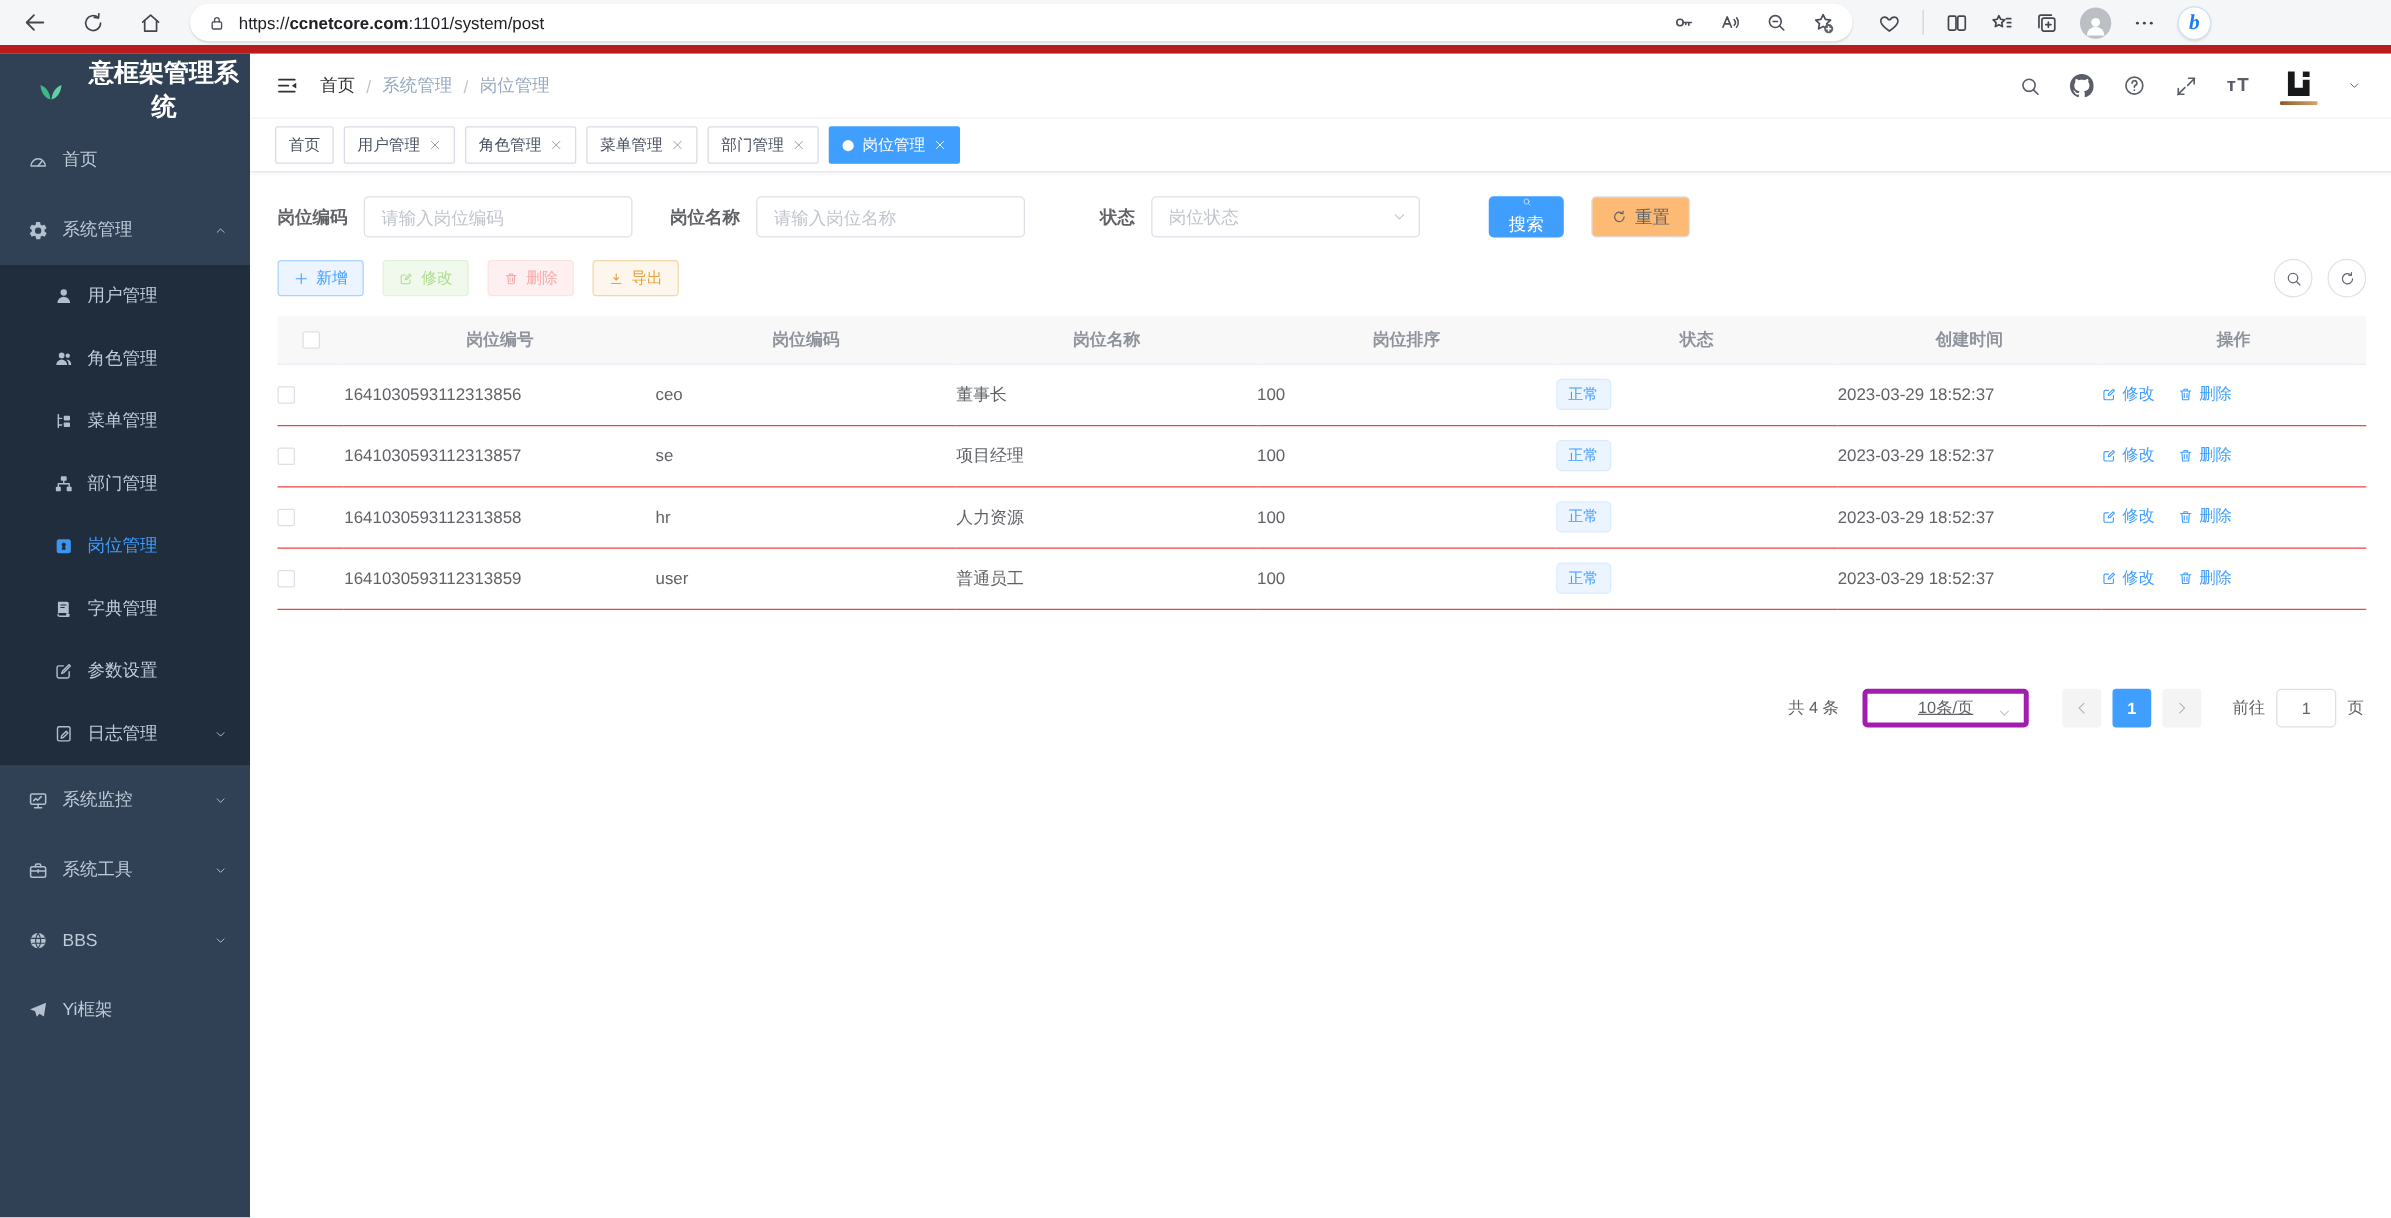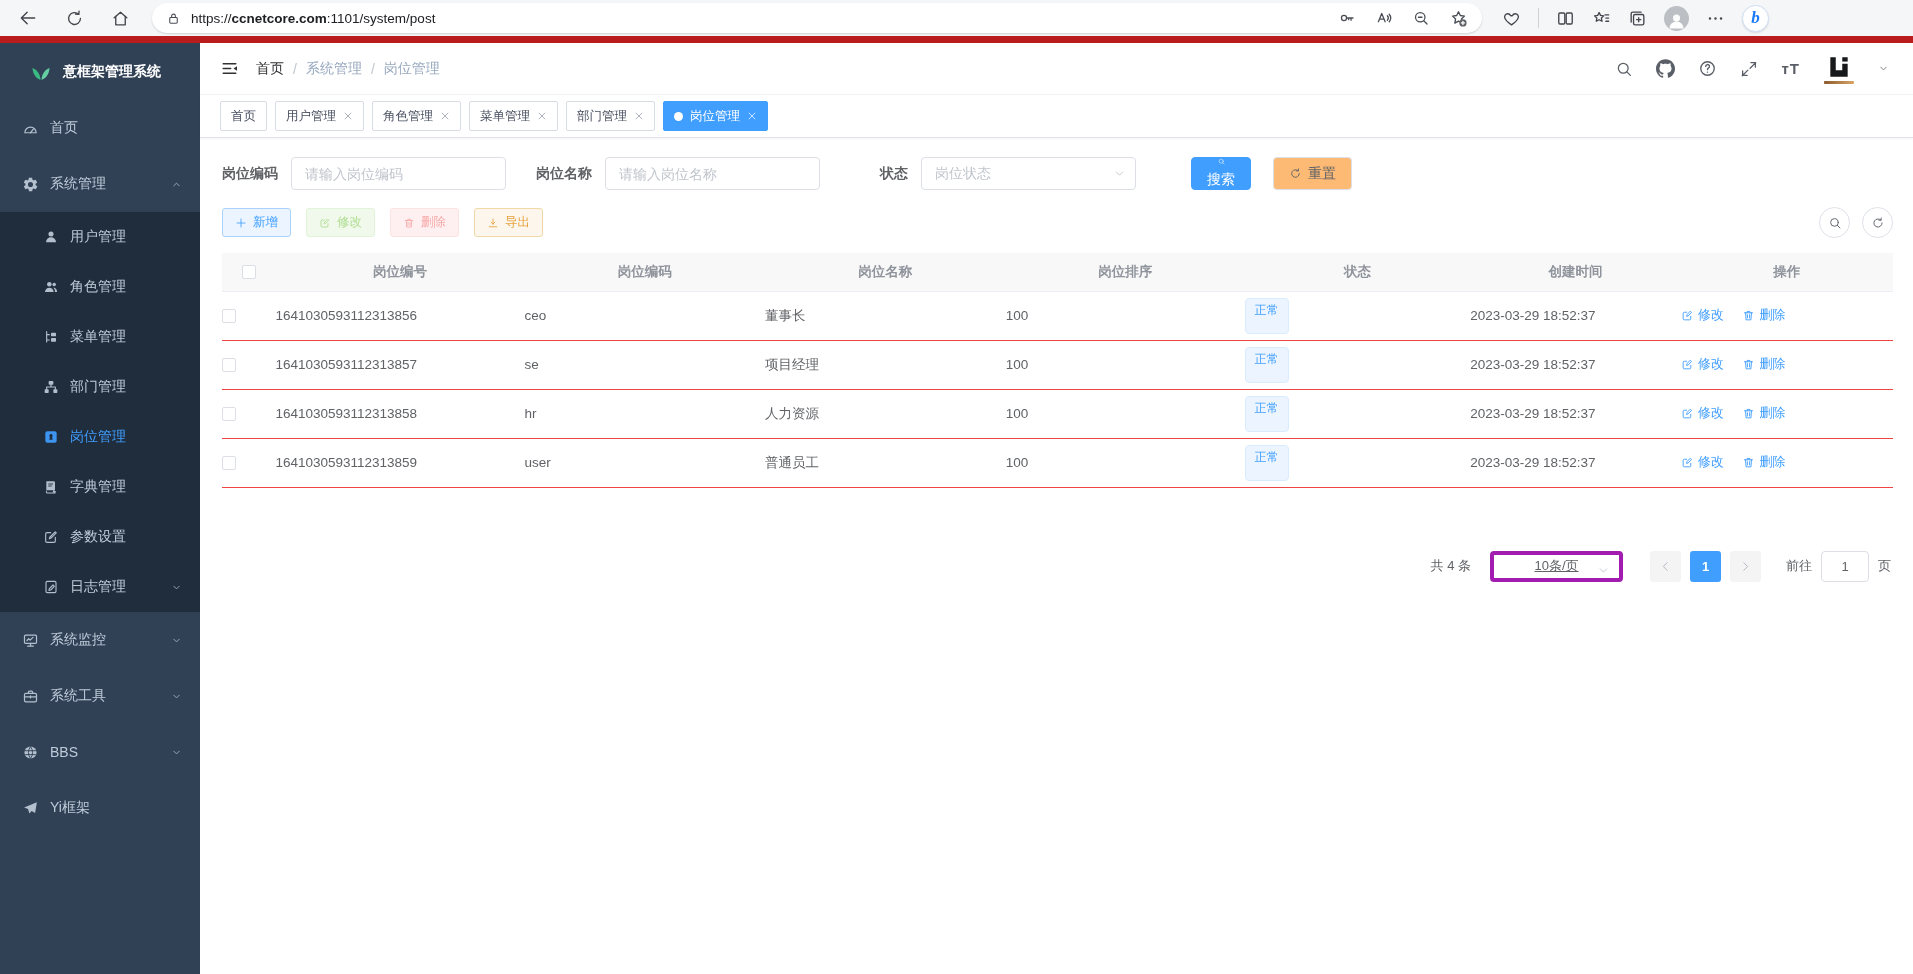--- a/index.html
+++ b/index.html
@@ -28,21 +28,21 @@
     display:flex; align-items:center; justify-content:center; box-shadow:0 1px 2px rgba(0,0,0,.12);
     color:#1a7af8; font-weight:700; font-style:italic; font-size:17px;
     font-family:"Liberation Serif","DejaVu Serif",serif; }
 
   
   .app { display:flex; height:931px; }
 
   
   .sidebar { width:200px; flex-shrink:0; background:#304156; color:#bfcbd9; font-size:14px; }
   .logo-row { height:57px; display:flex; align-items:center; padding-left:30px; gap:11px;
-    color:#fff; font-weight:700; font-size:14px; }
+    color:#fff; font-weight:700; font-size:20px;text-align:center; }
   .menu-item { height:56px; display:flex; align-items:center; padding:0 18px 0 22px; gap:11px; cursor:pointer; }
   .menu-item svg { flex-shrink:0; opacity:.92; }
   .mi-label { white-space:nowrap; }
   .chev { margin-left:auto; opacity:.8; }
   .submenu { background:#1f2d3d; }
   .submenu .menu-item { height:50px; padding-left:43px; }
   .menu-item.active { color:#409eff; }
 
   
   .main { flex:1; min-width:0; display:flex; flex-direction:column; background:#fff; }
@@ -100,21 +100,21 @@
   .circle-btn { width:31px; height:31px; border-radius:50%; border:1px solid #dee1e8; background:#fff;
     color:#63676e; display:flex; align-items:center; justify-content:center; cursor:pointer; }
 
   table.grid { width:100%; border-collapse:collapse; table-layout:fixed; }
   .grid thead th { height:38px; background:#f8f8f9; color:#8f939b; font-size:13.5px; font-weight:700;
     text-align:center; border-bottom:1px solid #ebeef5; }
   .grid tbody td { height:49px; color:#606266; font-size:13.5px;
     border-bottom:1px solid #ef4444; }
   .checkbox { width:14px; height:14px; border:1px solid #dcdfe6; border-radius:2px; background:#fff;
     display:inline-block; vertical-align:middle; cursor:pointer; }
-  .badge { display:inline-block; padding:0 9px; height:36px; line-height:23px; background:#ecf5ff;
+  .badge { display:inline-block; padding:0 9px; height:25px; line-height:23px; background:#ecf5ff;
     border:1px solid #d9ecff; border-radius:4px; color:#409eff; font-size:12px; }
   .op-link { color:#409eff; font-size:13px; display:inline-flex; align-items:center; gap:4px; cursor:pointer; }
   .op-link + .op-link { margin-left:15px; }
 
   .pagination { display:flex; align-items:center; justify-content:flex-end; margin-top:63px;
     font-size:13px; color:#606266; padding-right:2px; }
   .pg-total { margin-right:19px; }
   .size-select { width:133px; height:31px; border:4px solid #a21caf; border-radius:4px; position:relative;
     display:flex; align-items:center; justify-content:center; margin-right:27px; cursor:pointer;text-decoration:underline; }
   .size-select .chevd { position:absolute; right:9px; top:9px; color:#c0c4cc; }

